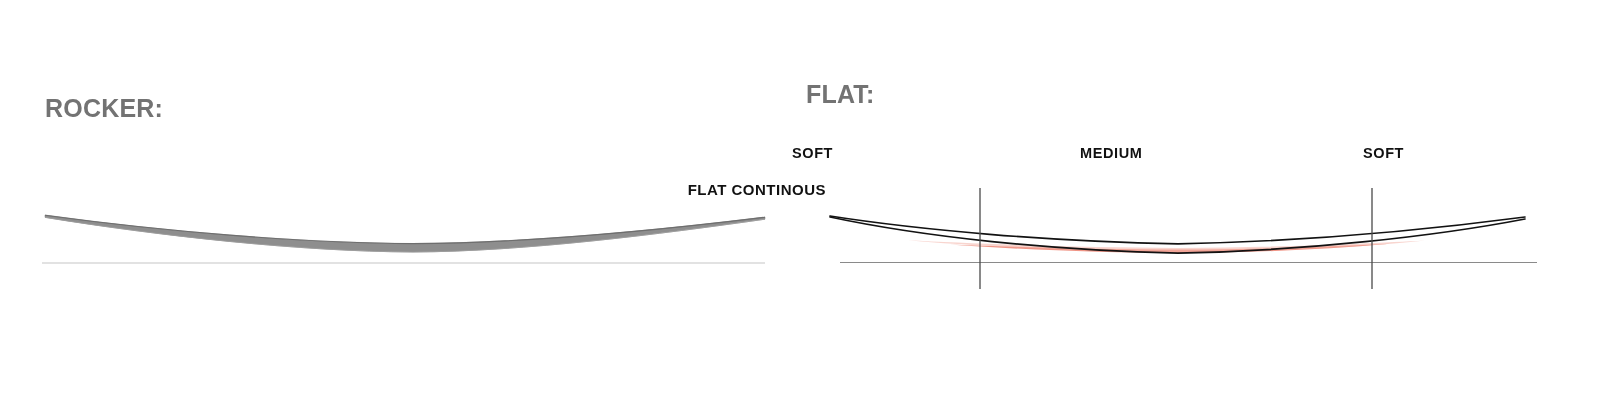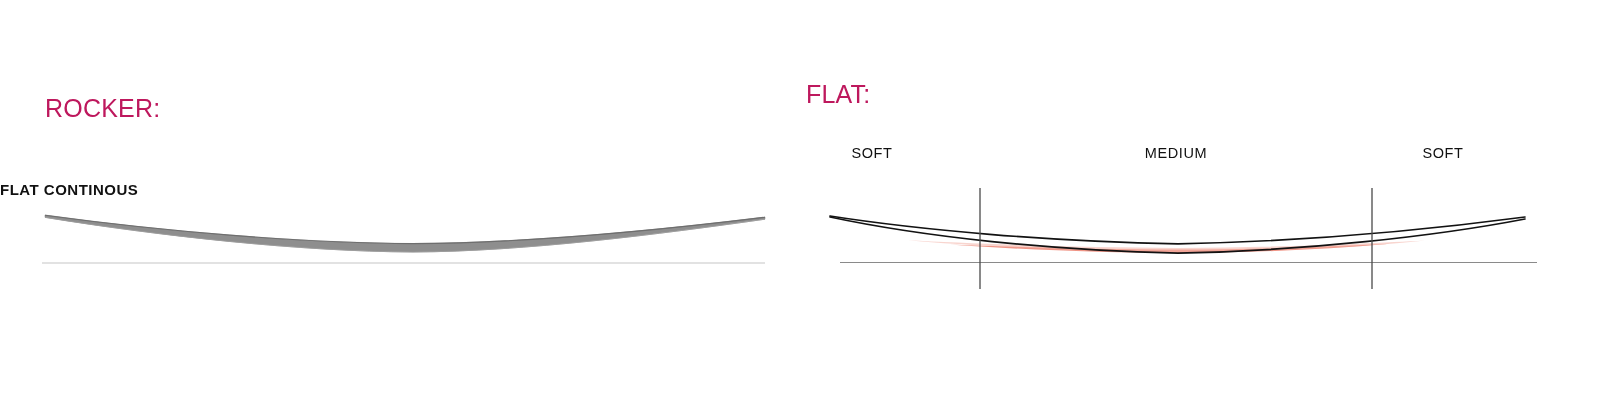--- a/index.html
+++ b/index.html
@@ -21,58 +21,58 @@
     position: absolute;
     top: 0;
     height: 409px;
   }
   #rocker-panel { left: 0; width: 800px; }
   #flex-panel   { left: 800px; width: 800px; }
 
   .section-heading {
     position: absolute;
     font-size: 25px;
-    font-weight: normal;
+    font-weight: bold;
     letter-spacing: 0.2px;
-    color: #be185d;
+    color: #737373;
     white-space: nowrap;
     line-height: 1;
   }
   #rocker-heading { left: 45px; top: 96px; }
   #flex-heading   { left: 6px;  top: 82px; }
 
   .profile-label {
     position: absolute;
     font-size: 15px;
     font-weight: bold;
     letter-spacing: 0.5px;
     color: #111111;
     white-space: nowrap;
     line-height: 1;
-    text-align: left;
+    text-align: right;
   }
   #flat-continuous-label {
     left: 0;
     top: 182px;
     width: 826px;
   }
 
   .zone-label {
     position: absolute;
     font-size: 14.5px;
-    font-weight: normal;
+    font-weight: bold;
     letter-spacing: 0.6px;
     color: #111111;
     white-space: nowrap;
     line-height: 1;
-    text-align: center;
+    text-align: left;
     width: 160px;
   }
   #zone-label-0 { left: -8px;  top: 146px; }
-  #zone-label-1 { left: 296px; top: 146px; }
+  #zone-label-1 { left: 280px; top: 146px; }
   #zone-label-2 { left: 563px; top: 146px; }
 
   .diagram-svg {
     position: absolute;
     left: 0;
     top: 0;
     width: 800px;
     height: 409px;
     display: block;
   }

